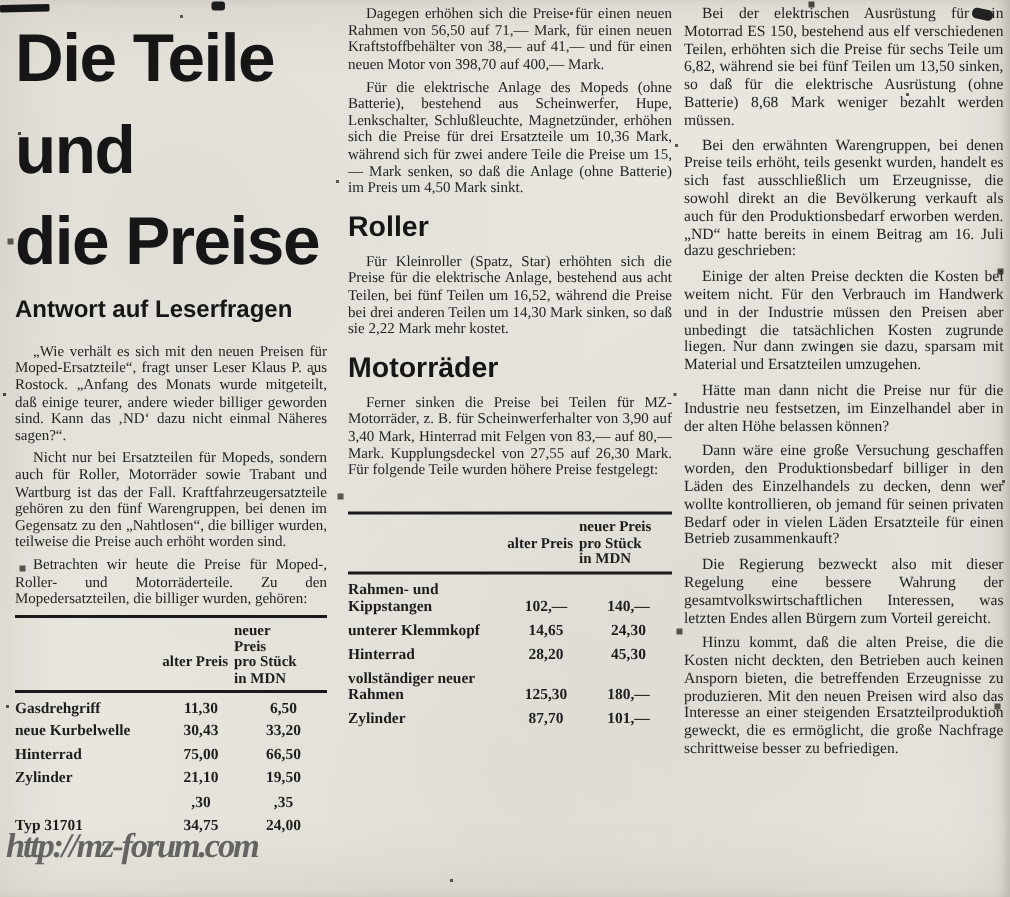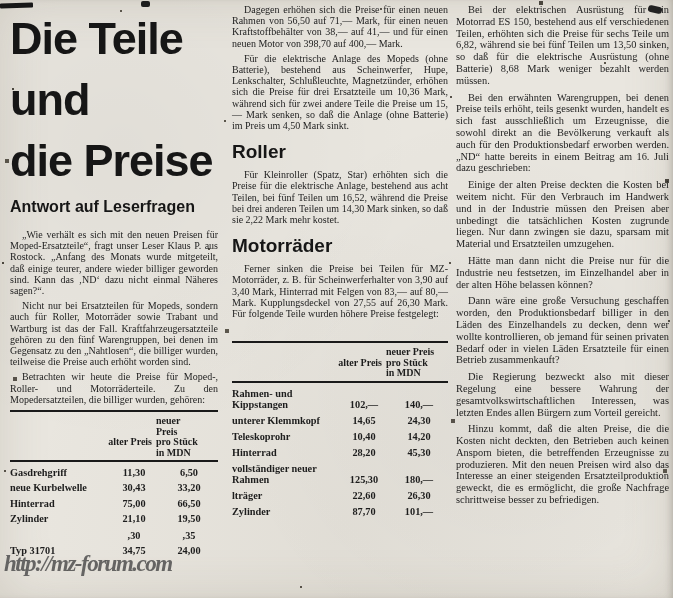--- a/index.html
+++ b/index.html
@@ -158,38 +158,28 @@
         <span class="tname">Rahmen- und Kippstangen</span>
         <span class="told">102,—</span>
         <span class="tnew">140,—</span>
       </div>
       <div class="trow">
         <span class="tname">unterer Klemmkopf</span>
         <span class="told">14,65</span>
         <span class="tnew">24,30</span>
       </div>
       <div class="trow">
-        <span class="tname">Teleskoprohr</span>
-        <span class="told">10,40</span>
-        <span class="tnew">14,20</span>
-      </div>
-      <div class="trow">
         <span class="tname">Hinterrad</span>
         <span class="told">28,20</span>
         <span class="tnew">45,30</span>
       </div>
       <div class="trow">
         <span class="tname">vollständiger neuer Rahmen</span>
         <span class="told">125,30</span>
         <span class="tnew">180,—</span>
-      </div>
-      <div class="trow">
-        <span class="tname">lträger</span>
-        <span class="told">22,60</span>
-        <span class="tnew">26,30</span>
       </div>
       <div class="trow">
         <span class="tname">Zylinder</span>
         <span class="told">87,70</span>
         <span class="tnew">101,—</span>
       </div>
     </div>
   </div>
 
   <div class="col c3">

